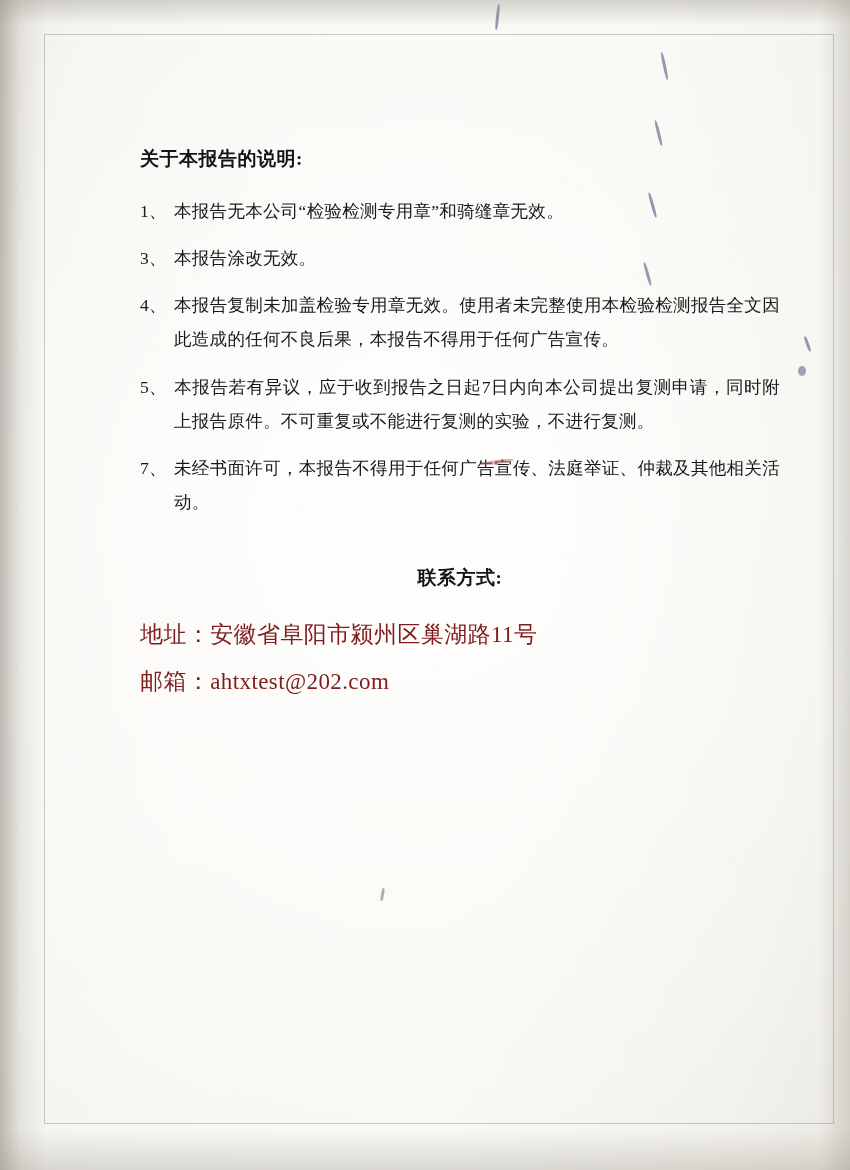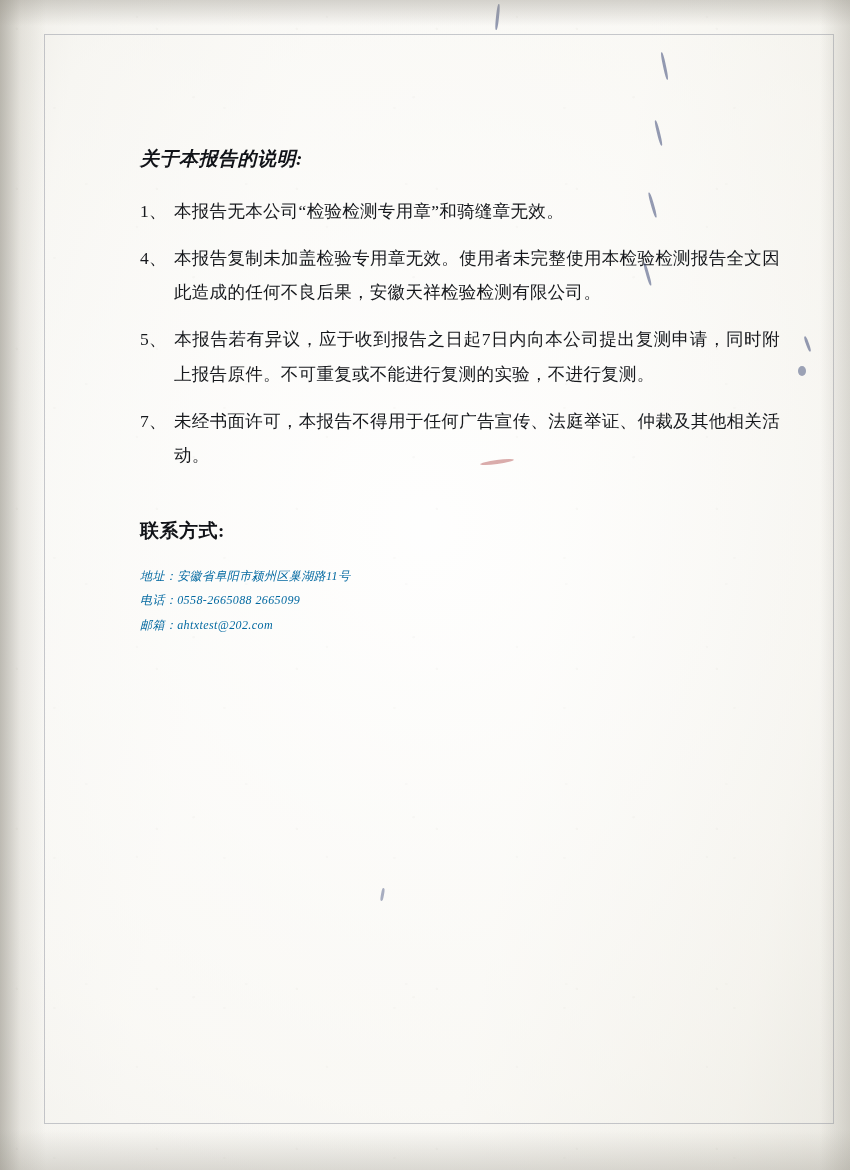--- a/index.html
+++ b/index.html
@@ -69,21 +69,20 @@
     width: 640px;
     color: #15171b;
   }
 
   .heading {
     font-size: 19px;
     font-weight: bold;
     letter-spacing: 0.5px;
     margin: 0 0 22px 0;
     color: #111318;
-    font-style: italic;
   }
 
   .clause-list {
     margin: 0;
     padding: 0;
     list-style: none;
   }
   .clause {
     font-size: 17.5px;
     line-height: 1.95;
@@ -99,27 +98,27 @@
     margin-left: -34px;
     width: 34px;
   }
 
   .contact-heading {
     font-size: 19px;
     font-weight: bold;
     margin: 46px 0 20px 0;
     letter-spacing: 0.5px;
     color: #111318;
+    text-align: center;
   }
   .contact-line {
-    font-size: 12px;
+    font-size: 23px;
     line-height: 2.05;
     letter-spacing: 0.4px;
-    color: #0369a1;
-    font-style: italic;
+    color: #7f1d1d;
   }
 
   
   .ink-mark {
     position: absolute;
     background: #2b3a6b;
     opacity: 0.5;
     border-radius: 40%;
   }
   #ink-1 { left: 496px; top: 4px; width: 3px; height: 26px; transform: rotate(6deg); }
@@ -167,33 +166,35 @@
 
 <div id="content">
 
   <h1 class="heading">关于本报告的说明:</h1>
 
   <ul class="clause-list">
     <li class="clause">
       <span class="num">1、</span><span>本报告无本公司“检验检测专用章”和骑缝章无效。</span>
     </li>
     <li class="clause">
-      <span class="num">4、</span><span>本报告复制未加盖检验专用章无效。使用者未完整使用本检验检测报告全文因此造成的任何不良后果，安徽天祥检验检测有限公司。</span>
+      <span class="num">3、</span><span>本报告涂改无效。</span>
+    </li>
+    <li class="clause">
+      <span class="num">4、</span><span>本报告复制未加盖检验专用章无效。使用者未完整使用本检验检测报告全文因此造成的任何不良后果，本报告不得用于任何广告宣传。</span>
     </li>
     <li class="clause">
       <span class="num">5、</span><span>本报告若有异议，应于收到报告之日起7日内向本公司提出复测申请，同时附上报告原件。不可重复或不能进行复测的实验，不进行复测。</span>
     </li>
     <li class="clause">
       <span class="num">7、</span><span>未经书面许可，本报告不得用于任何广告宣传、法庭举证、仲裁及其他相关活动。</span>
     </li>
   </ul>
 
   <h2 class="contact-heading">联系方式:</h2>
   <div class="contact-line">地址：安徽省阜阳市颍州区巢湖路11号</div>
-  <div class="contact-line">电话：0558-2665088    2665099</div>
   <div class="contact-line">邮箱：ahtxtest@202.com</div>
 
 </div>
 
 <div class="ink-mark" id="ink-1"></div>
 <div class="ink-mark" id="ink-2"></div>
 <div class="ink-mark" id="ink-3"></div>
 <div class="ink-mark" id="ink-4"></div>
 <div class="ink-mark" id="ink-5"></div>
 <div class="ink-mark" id="ink-6"></div>

